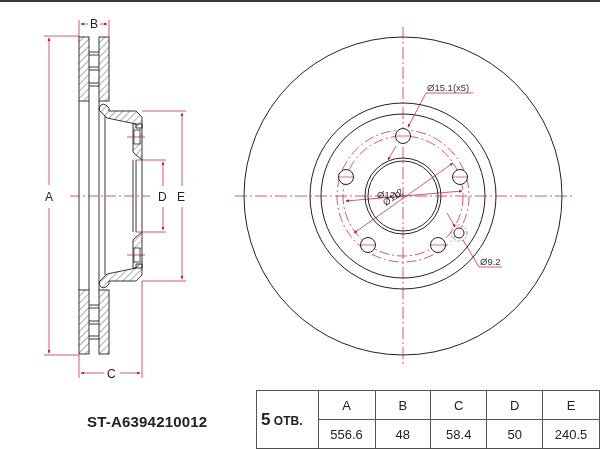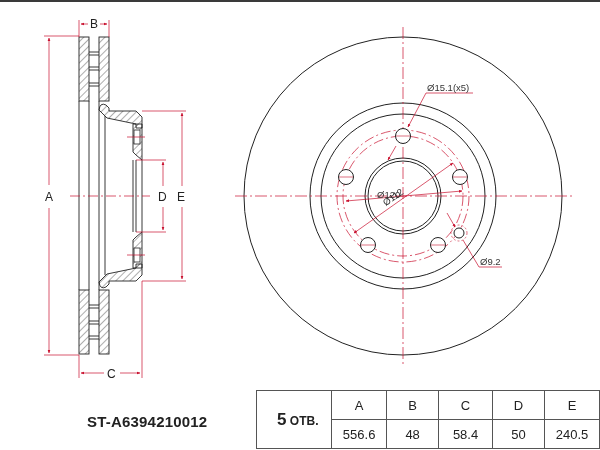--- a/index.html
+++ b/index.html
@@ -4,21 +4,21 @@
 <style>
   html, body { margin:0; padding:0; background:#ffffff; }
   body { width:600px; height:450px; position:relative; overflow:hidden; font-family:"Liberation Sans", sans-serif; }
   .topbar { position:absolute; left:0; top:0; width:600px; height:2px; background:#3a3a3a; }
   svg.drawing { position:absolute; left:0; top:0; }
   .dim-text { font-family:"Liberation Sans", sans-serif; font-size:12px; fill:#222; }
   .lbl-text { font-family:"Liberation Sans", sans-serif; font-size:9.5px; fill:#333; }
   .part-number { position:absolute; left:63px; top:413px; font-size:15px; font-weight:bold; color:#222; letter-spacing:0.2px;margin-left:24px; }
   table.specs { position:absolute; left:256px; top:390px; border-collapse:collapse; font-size:13px; color:#222; }
   table.specs td { border:1px solid #555; text-align:center; height:28px; padding:0; }
-  table.specs td.holes { width:59px; font-size:12px; font-weight:bold; text-align:left; padding-left:20px; }
+  table.specs td.holes { width:59px; font-size:12px; font-weight:bold; text-align:left; padding-left:4px; }
   table.specs td.holes .num { font-size:17px; }
   table.specs td.col { width:58px; }
 </style>
 </head>
 <body>
 
 <div class="topbar"></div>
 
 <svg class="drawing" width="600" height="450" viewBox="0 0 600 450">
   <defs>

